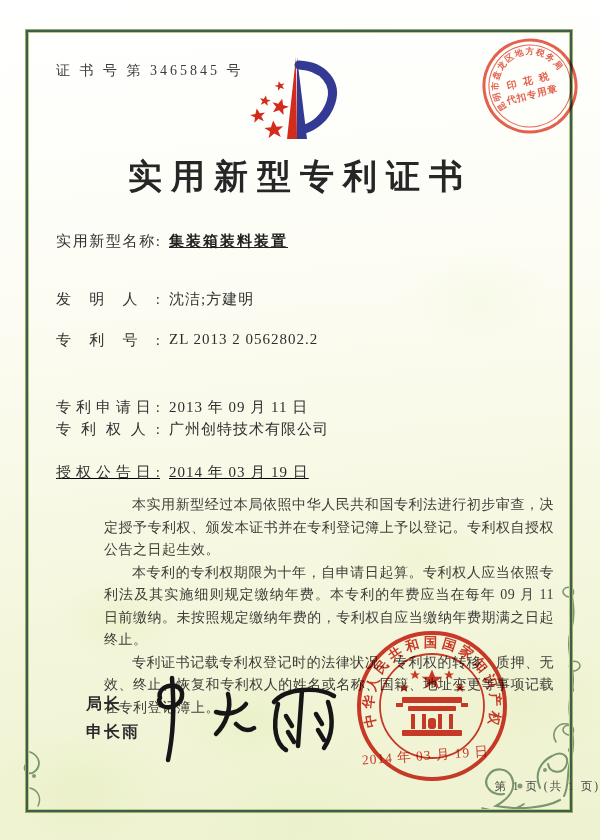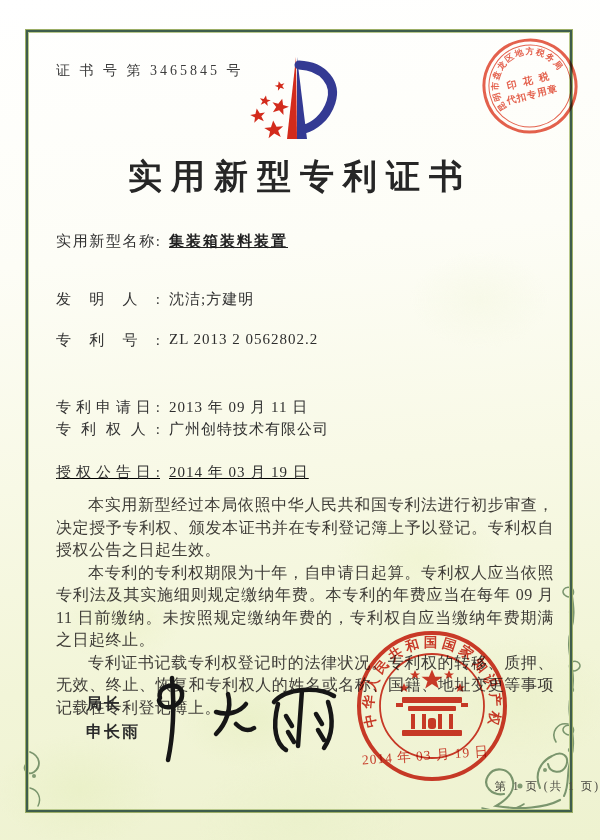--- a/index.html
+++ b/index.html
@@ -39,22 +39,23 @@
   .row { display:flex; align-items:flex-start; margin-bottom:0; position:absolute; left:0; right:0; }
   .row .label {
     display:inline-block; width:104px; text-align:justify; text-align-last:justify;
     font-size:15px; color:#333; flex:0 0 104px;
   }
   .row .value { font-size:15px; color:#2e2e2e; margin-left:9px; letter-spacing:1px; }
   .row .value.strong { font-weight:700; letter-spacing:2px; color:#222;text-decoration:underline; }
   .r0{top:0;} .r1{top:58px;} .r2{top:99px;} .r3{top:143px;margin-top:23px;} .r4{top:188px;} .r5{top:231px;text-decoration:underline;}
   .body-text { position:absolute; left:56px; right:46px; top:494px; color:#3f3d38; }
   .body-text p {
-    font-size:16px; line-height:22.5px; text-indent:2em; text-align:justify;
+    font-size:14px; line-height:22.5px; text-indent:2em; text-align:justify;
     letter-spacing:0.5px;
+    margin-left:48px;
   }
   .sig-title { position:absolute; left:86px; top:694px; font-size:16px; font-weight:700; color:#2b2b2b; letter-spacing:2px; }
   .sig-name  { position:absolute; left:86px; top:722px; font-size:16px; font-weight:700; color:#2b2b2b; letter-spacing:2px; }
   .signature { position:absolute; left:132px; top:672px; width:215px; height:100px; }
   .seal-main { position:absolute; left:352px; top:626px; width:160px; height:160px; opacity:.92; mix-blend-mode:multiply; }
   .seal-date {
     position:absolute; left:338px; top:747px; width:175px; text-align:center;
     color:#cf2a1b; font-size:13.5px; letter-spacing:1px; transform:rotate(-4deg);
     opacity:.9; mix-blend-mode:multiply;
   }

